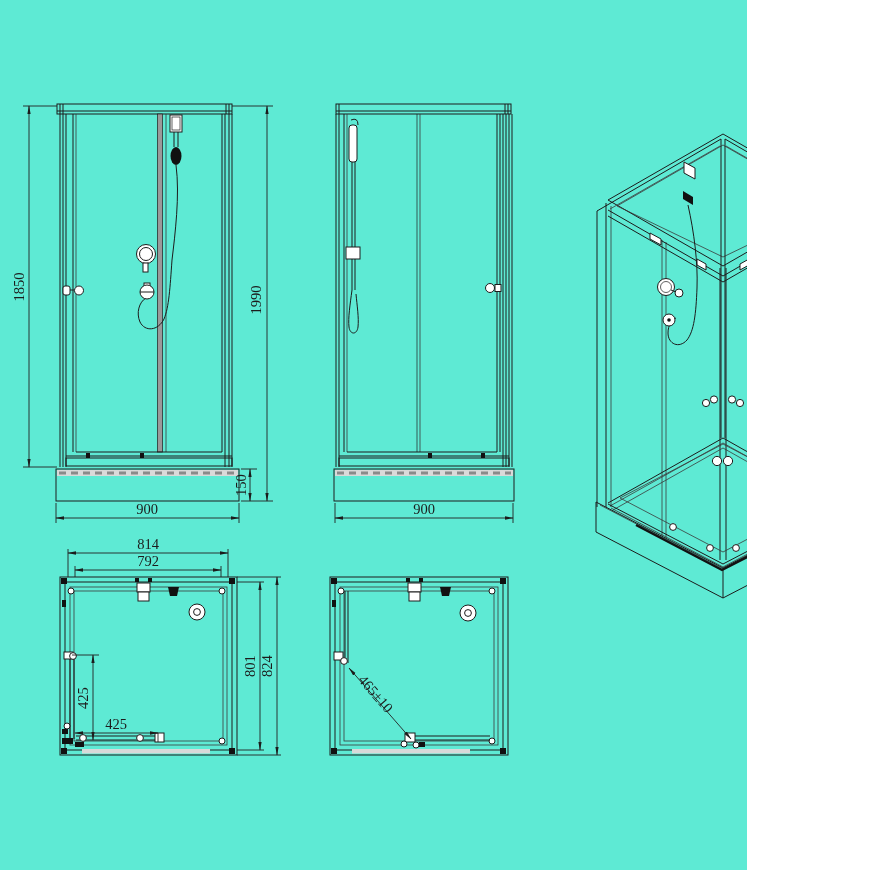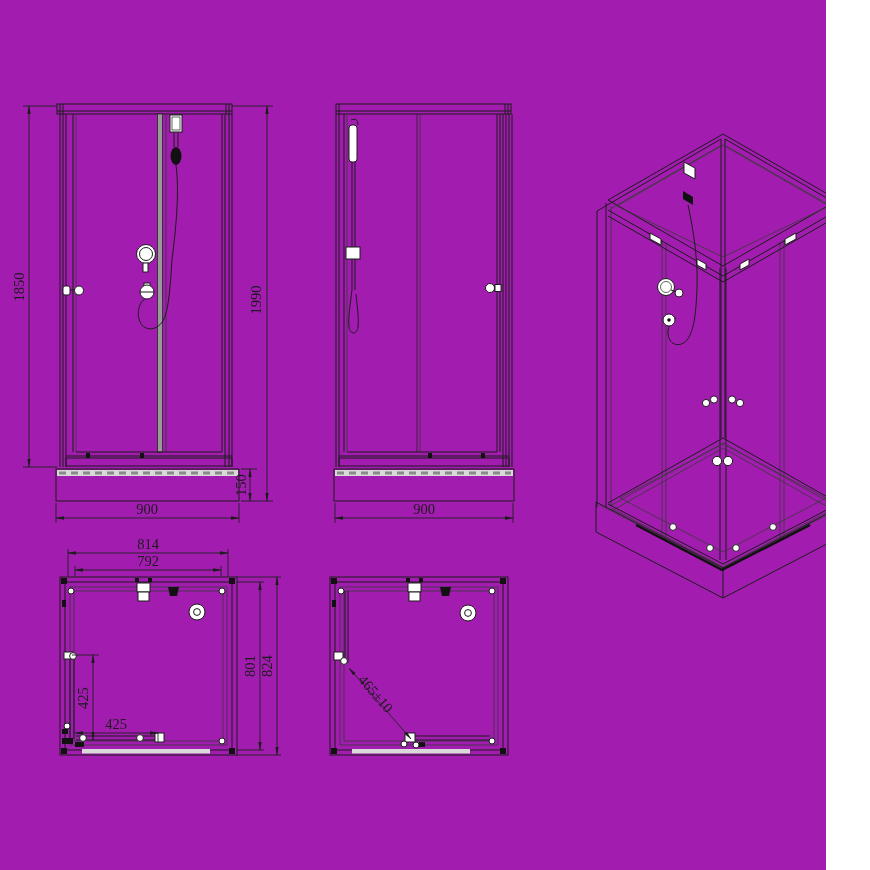--- a/index.html
+++ b/index.html
@@ -1,16 +1,16 @@
 <!DOCTYPE html>
 <html><head>
 <meta charset="utf-8">
 <style>
   html,body{margin:0;padding:0;background:#fff;}
-  .canvas{position:relative;width:826px;height:870px;background:#a21caf;overflow:hidden;}
+  .canvas{position:relative;width:747px;height:870px;background:#5eead4;overflow:hidden;}
   svg{display:block;}
   .ln{stroke:#1c1c1c;fill:none;stroke-width:1;}
   .thin{stroke:#3a3a3a;fill:none;stroke-width:.8;}
   .wh{fill:#ffffff;stroke:#1c1c1c;stroke-width:1;}
   .dk{fill:#111111;stroke:none;}
   .gy{fill:#9a9a9a;stroke:#1c1c1c;stroke-width:.7;}
   .lg{fill:#d9d9d9;stroke:none;}
   .dashband{stroke:#8a8a8a;stroke-width:3;stroke-dasharray:7 5;fill:none;}
   .dim{stroke:#232323;fill:none;stroke-width:.9;}
   .dim-t{font-family:"Liberation Serif", serif;font-size:14.5px;fill:#1c1c1c;}

